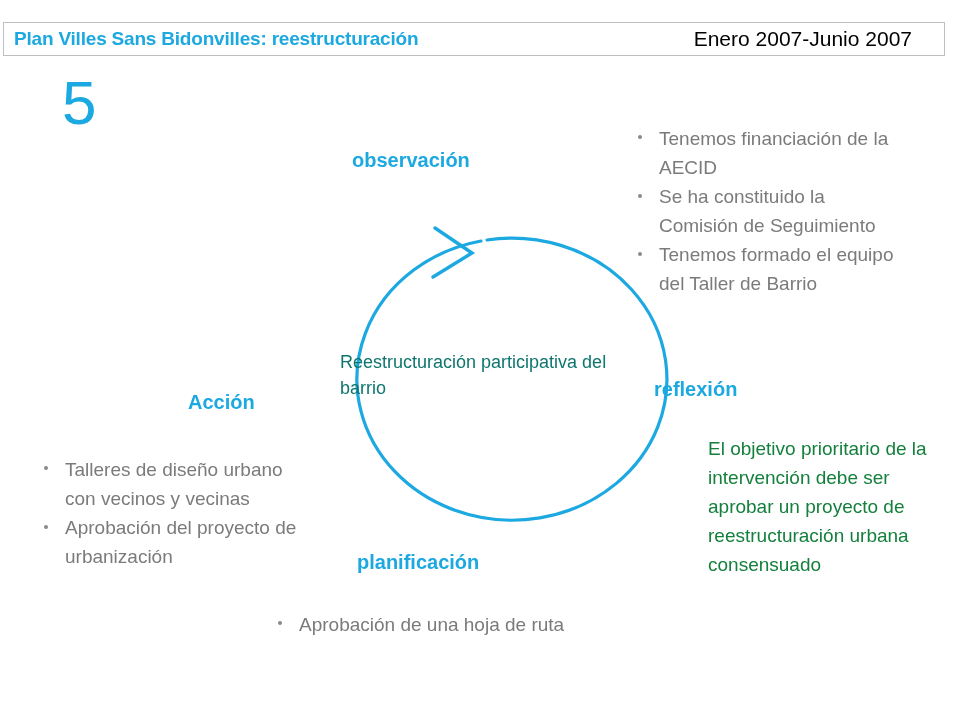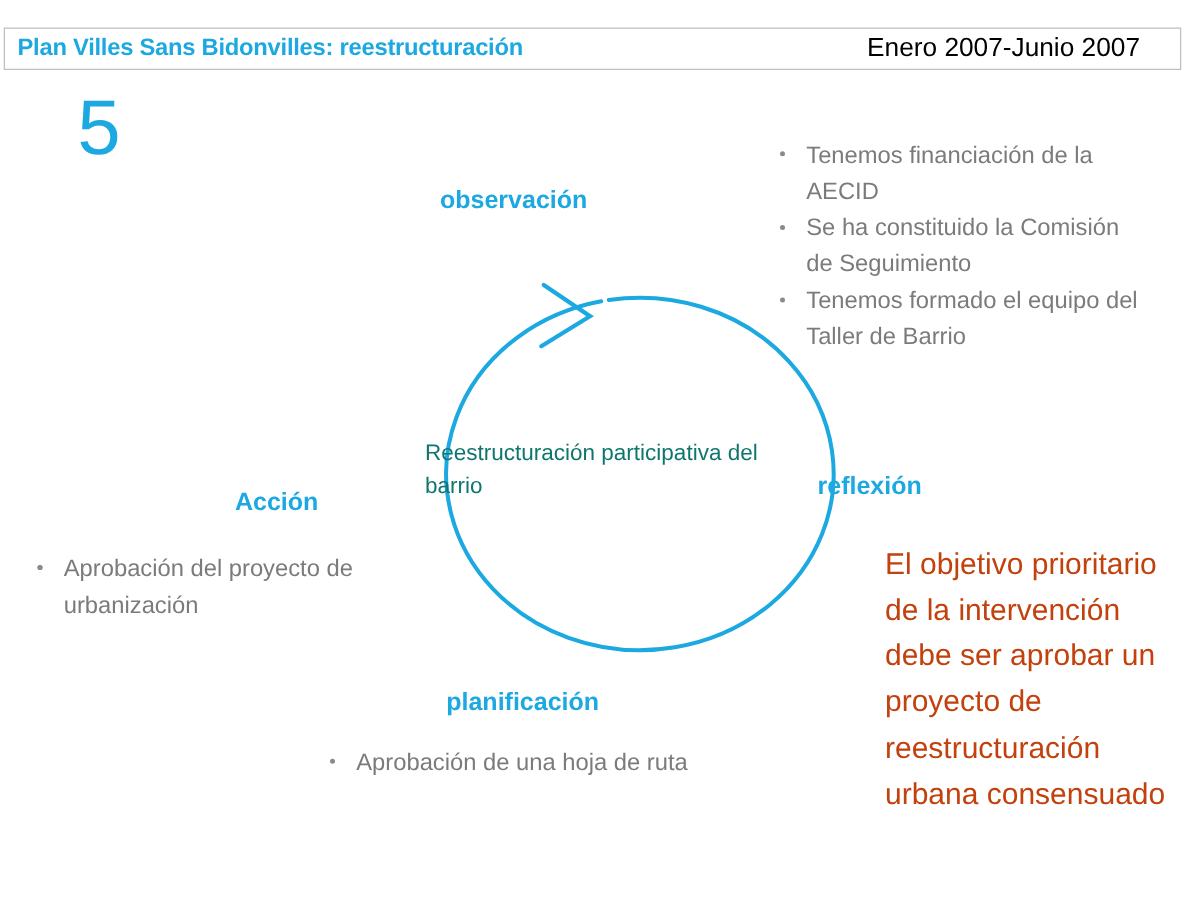--- a/index.html
+++ b/index.html
@@ -95,21 +95,21 @@
     white-space: nowrap;
   }
   .heading-observacion { left: 352px; top: 149px; }
   .heading-reflexion   { left: 654px; top: 378px; }
   .heading-planificacion { left: 357px; top: 551px; }
   .heading-accion      { left: 188px; top: 391px; }
 
   
   .bullets {
     list-style: none;
-    margin: 0;
+    margin: 14px;
     padding: 0;
   }
   .bullets li {
     position: relative;
     padding-left: 27px;
     color: #7b7b7b;
     font-size: 19px;
     line-height: 1.53;
     margin: 0 0 0 0;
   }
@@ -143,22 +143,22 @@
     left: 258px;
     top: 596px;
     width: 400px;
   }
 
   .block-bottomright {
     position: absolute;
     left: 708px;
     top: 434px;
     width: 232px;
-    color: #c2410c;
-    font-size: 24px;
+    color: #15803d;
+    font-size: 19px;
     line-height: 1.53;
   }
 </style>
 </head>
 <body>
 
 <div class="header-bar">
   <div class="header-title">Plan Villes Sans Bidonvilles: reestructuración</div>
   <div class="header-date">Enero 2007-Junio 2007</div>
 </div>
@@ -185,21 +185,21 @@
 <div class="block-topright">
   <ul class="bullets">
     <li><span class="dot"></span><span>Tenemos financiación de la AECID</span></li>
     <li><span class="dot"></span><span>Se ha constituido la Comisión de Seguimiento</span></li>
     <li><span class="dot"></span><span>Tenemos formado el equipo del Taller de Barrio</span></li>
   </ul>
 </div>
 
 <div class="block-left">
   <ul class="bullets">
-    <li><span class="dot"></span></li>
+    <li><span class="dot"></span><span>Talleres de diseño urbano con vecinos y vecinas</span></li>
     <li><span class="dot"></span><span>Aprobación del proyecto de urbanización</span></li>
   </ul>
 </div>
 
 <div class="block-bottomcenter">
   <ul class="bullets">
     <li><span class="dot"></span><span>Aprobación de una hoja de ruta</span></li>
   </ul>
 </div>
 

